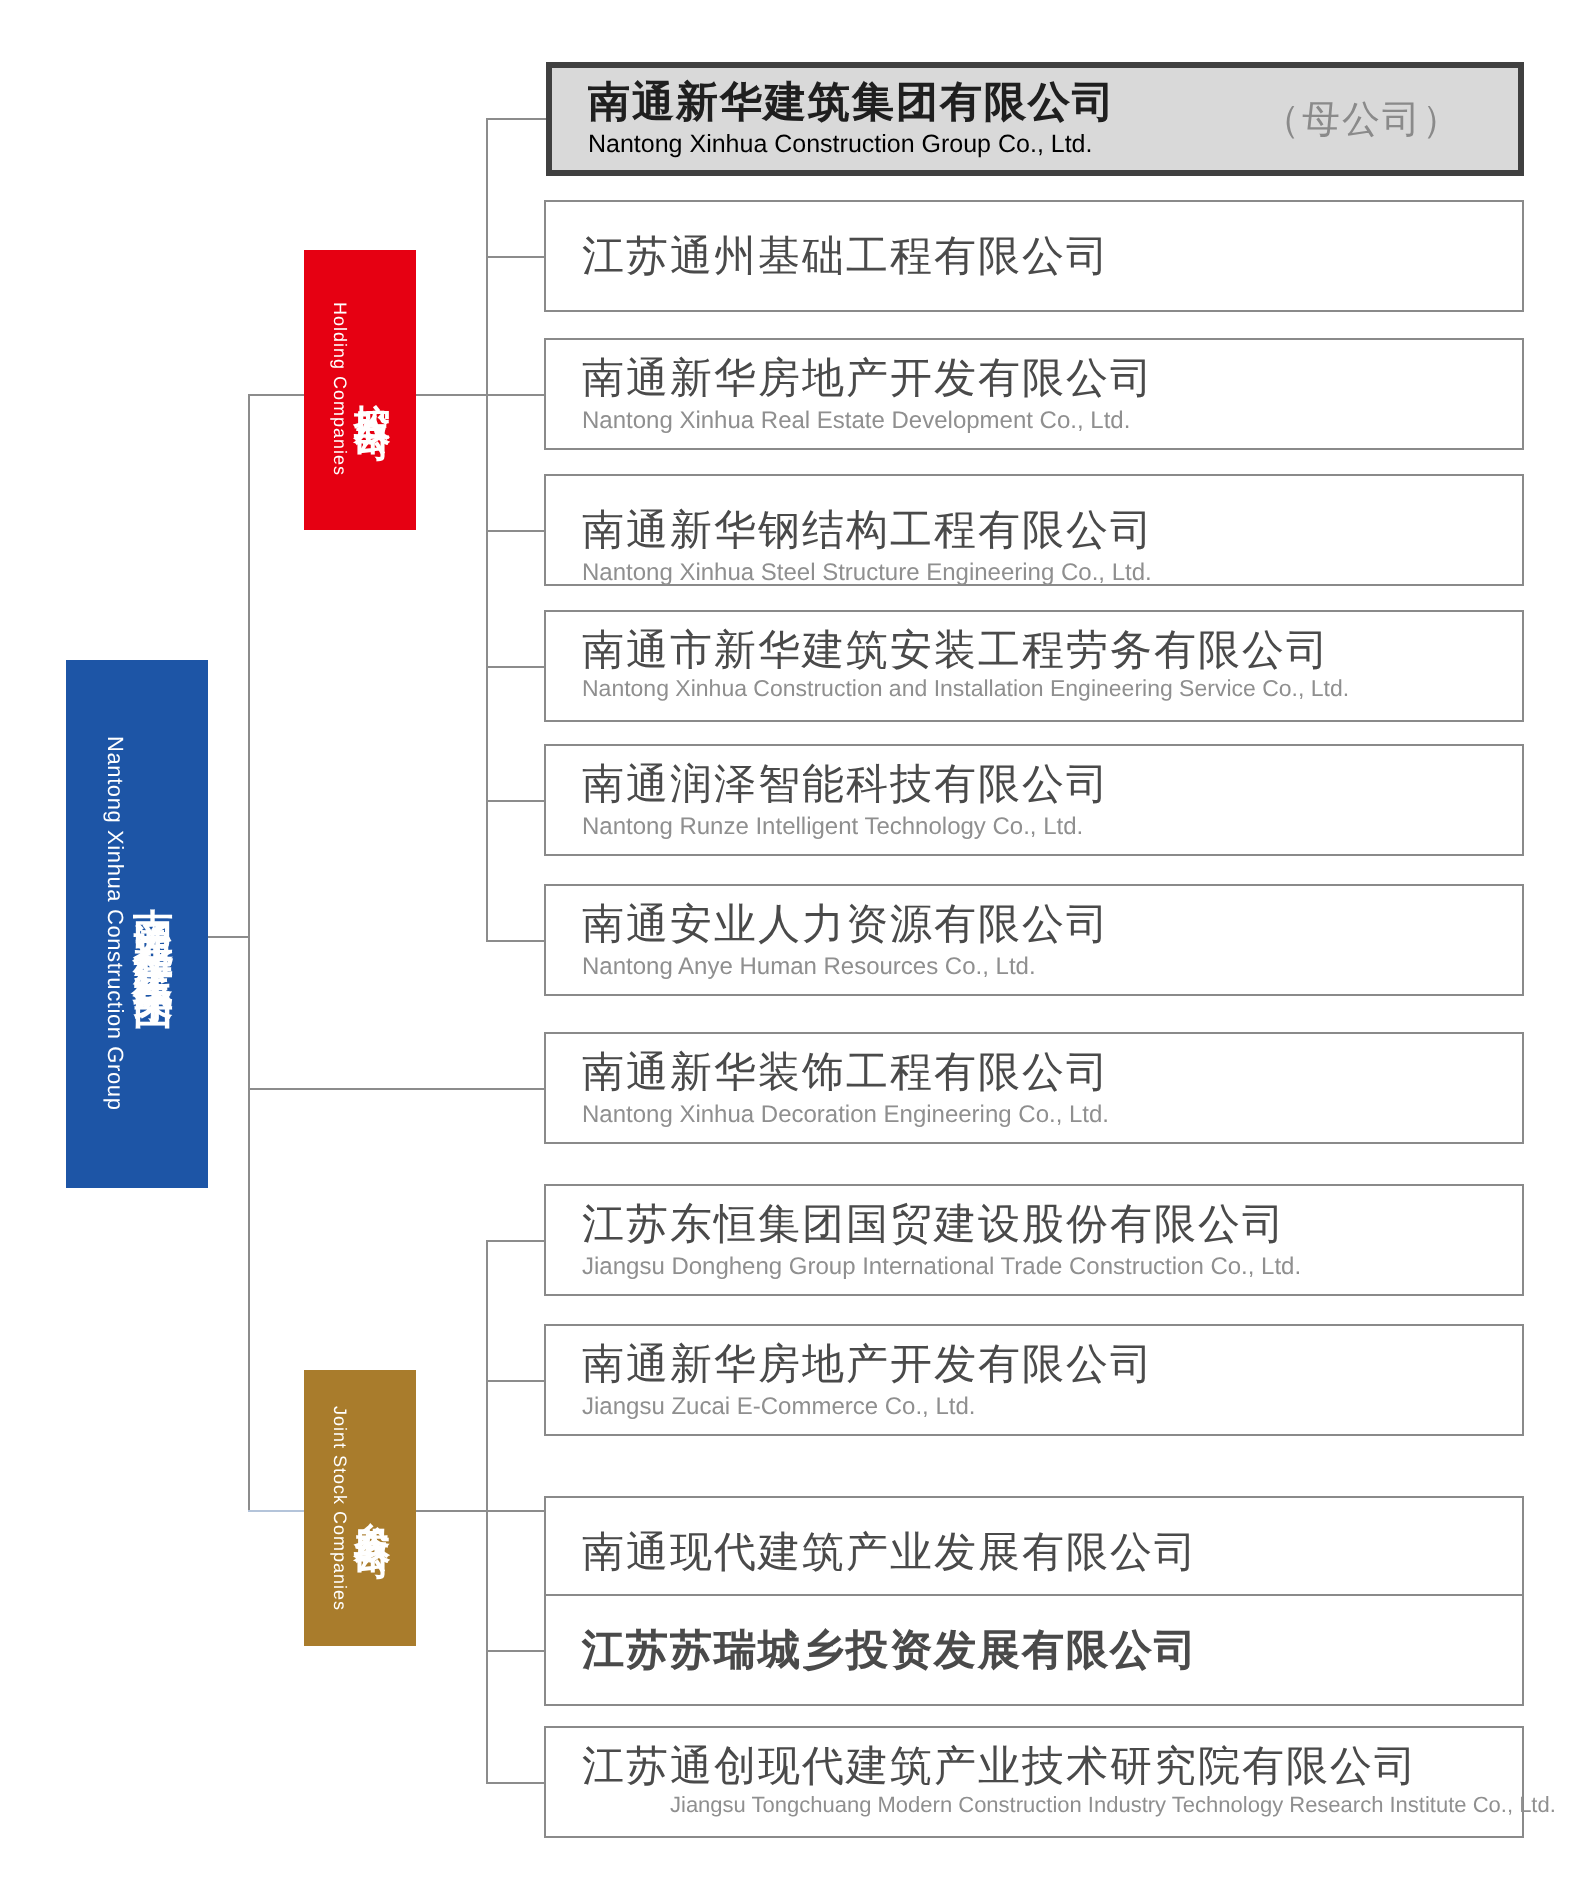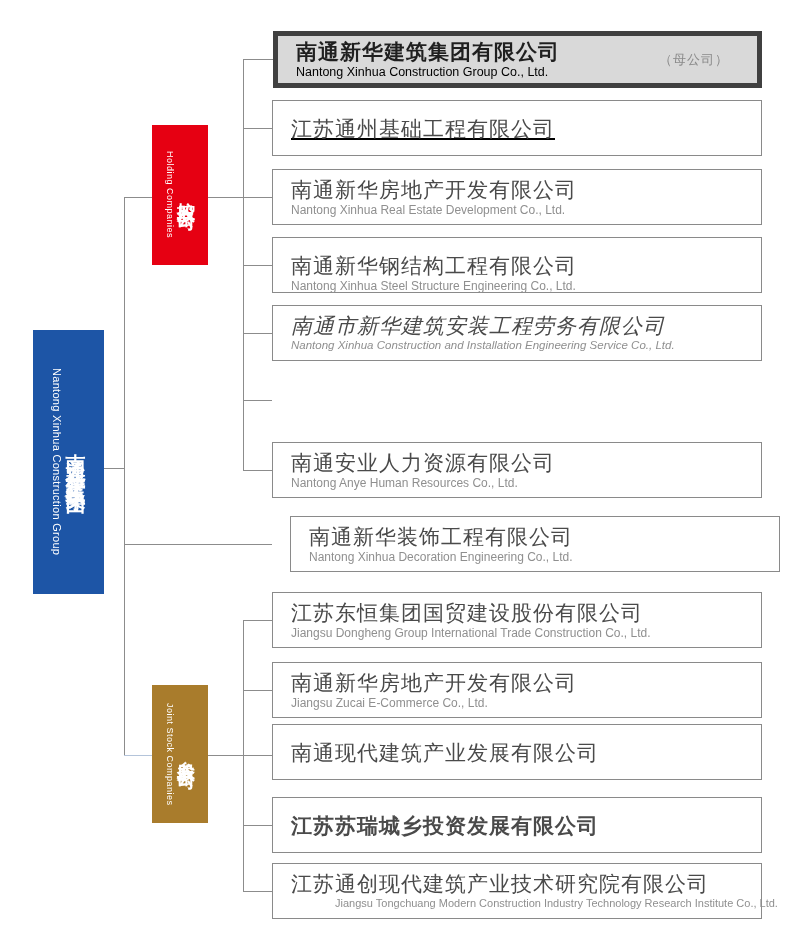--- a/index.html
+++ b/index.html
@@ -17,40 +17,40 @@
     position:absolute; left:272px; width:490px; height:56px; box-sizing:border-box;
     border:1px solid #8a8a8a; background:#ffffff;
     display:flex; flex-direction:column; justify-content:center; gap:4px;
     padding-left:18px; z-index:1;
   }
   .box .zh { font-size:21px; color:#4a4a4a; letter-spacing:1px; line-height:1; white-space:nowrap; }
   .box .en { font-size:12px; color:#8f8f8f; line-height:1; white-space:nowrap; }
 
   .box.parent {
     left:273px; width:489px; height:57px;
-    background:#d9d9d9; border:5px solid #404040;
+    background:#d9d9d9; border:3px solid #404040;
   }
   .box.parent .zh { font-weight:bold; color:#1f1f1f; }
   .box.parent .en { color:#000000; font-size:12.5px; }
   .note {
     position:absolute; right:28px; top:50%; transform:translateY(-50%);
-    font-size:13px; color:#8a8a8a; letter-spacing:1px;
+    font-size:19px; color:#8a8a8a; letter-spacing:1px;
   }
 
   #b-parent     { top:31px; }
-  #b-tongzhou   { top:100px;text-decoration:underline; }
+  #b-tongzhou   { top:100px; }
   #b-realestate { top:169px; }
   #b-steel      { top:237px;justify-content:flex-end; }
-  #b-install    { top:305px;font-style:italic; }
+  #b-install    { top:305px; }
   #b-runze      { top:372px; }
   #b-anye       { top:442px; }
-  #b-deco       { top:516px;margin-left:18px; }
+  #b-deco       { top:516px; }
   #b-dongheng   { top:592px; }
   #b-zucai      { top:662px; }
-  #b-modern     { top:724px; }
+  #b-modern     { top:748px; }
   #b-surui      { top:797px;font-weight:bold; }
   #b-tongchuang { top:863px; }
   #b-tongchuang .en { font-size:11px;margin-left:44px; }
   #b-install .en    { font-size:11.5px; }
 
   
   .vlabel {
     position:absolute; display:flex; flex-direction:row;
     align-items:center; justify-content:center; gap:3px; z-index:2;
   }
@@ -122,20 +122,24 @@
     <div class="en">Nantong Xinhua Real Estate Development Co., Ltd.</div>
   </div>
   <div class="box" id="b-steel">
     <div class="zh">南通新华钢结构工程有限公司</div>
     <div class="en">Nantong Xinhua Steel Structure Engineering Co., Ltd.</div>
   </div>
   <div class="box" id="b-install">
     <div class="zh">南通市新华建筑安装工程劳务有限公司</div>
     <div class="en">Nantong Xinhua Construction and Installation Engineering Service Co., Ltd.</div>
   </div>
+  <div class="box" id="b-runze">
+    <div class="zh">南通润泽智能科技有限公司</div>
+    <div class="en">Nantong Runze Intelligent Technology Co., Ltd.</div>
+  </div>
   <div class="box" id="b-anye">
     <div class="zh">南通安业人力资源有限公司</div>
     <div class="en">Nantong Anye Human Resources Co., Ltd.</div>
   </div>
 
   <div class="box" id="b-deco">
     <div class="zh">南通新华装饰工程有限公司</div>
     <div class="en">Nantong Xinhua Decoration Engineering Co., Ltd.</div>
   </div>
 

